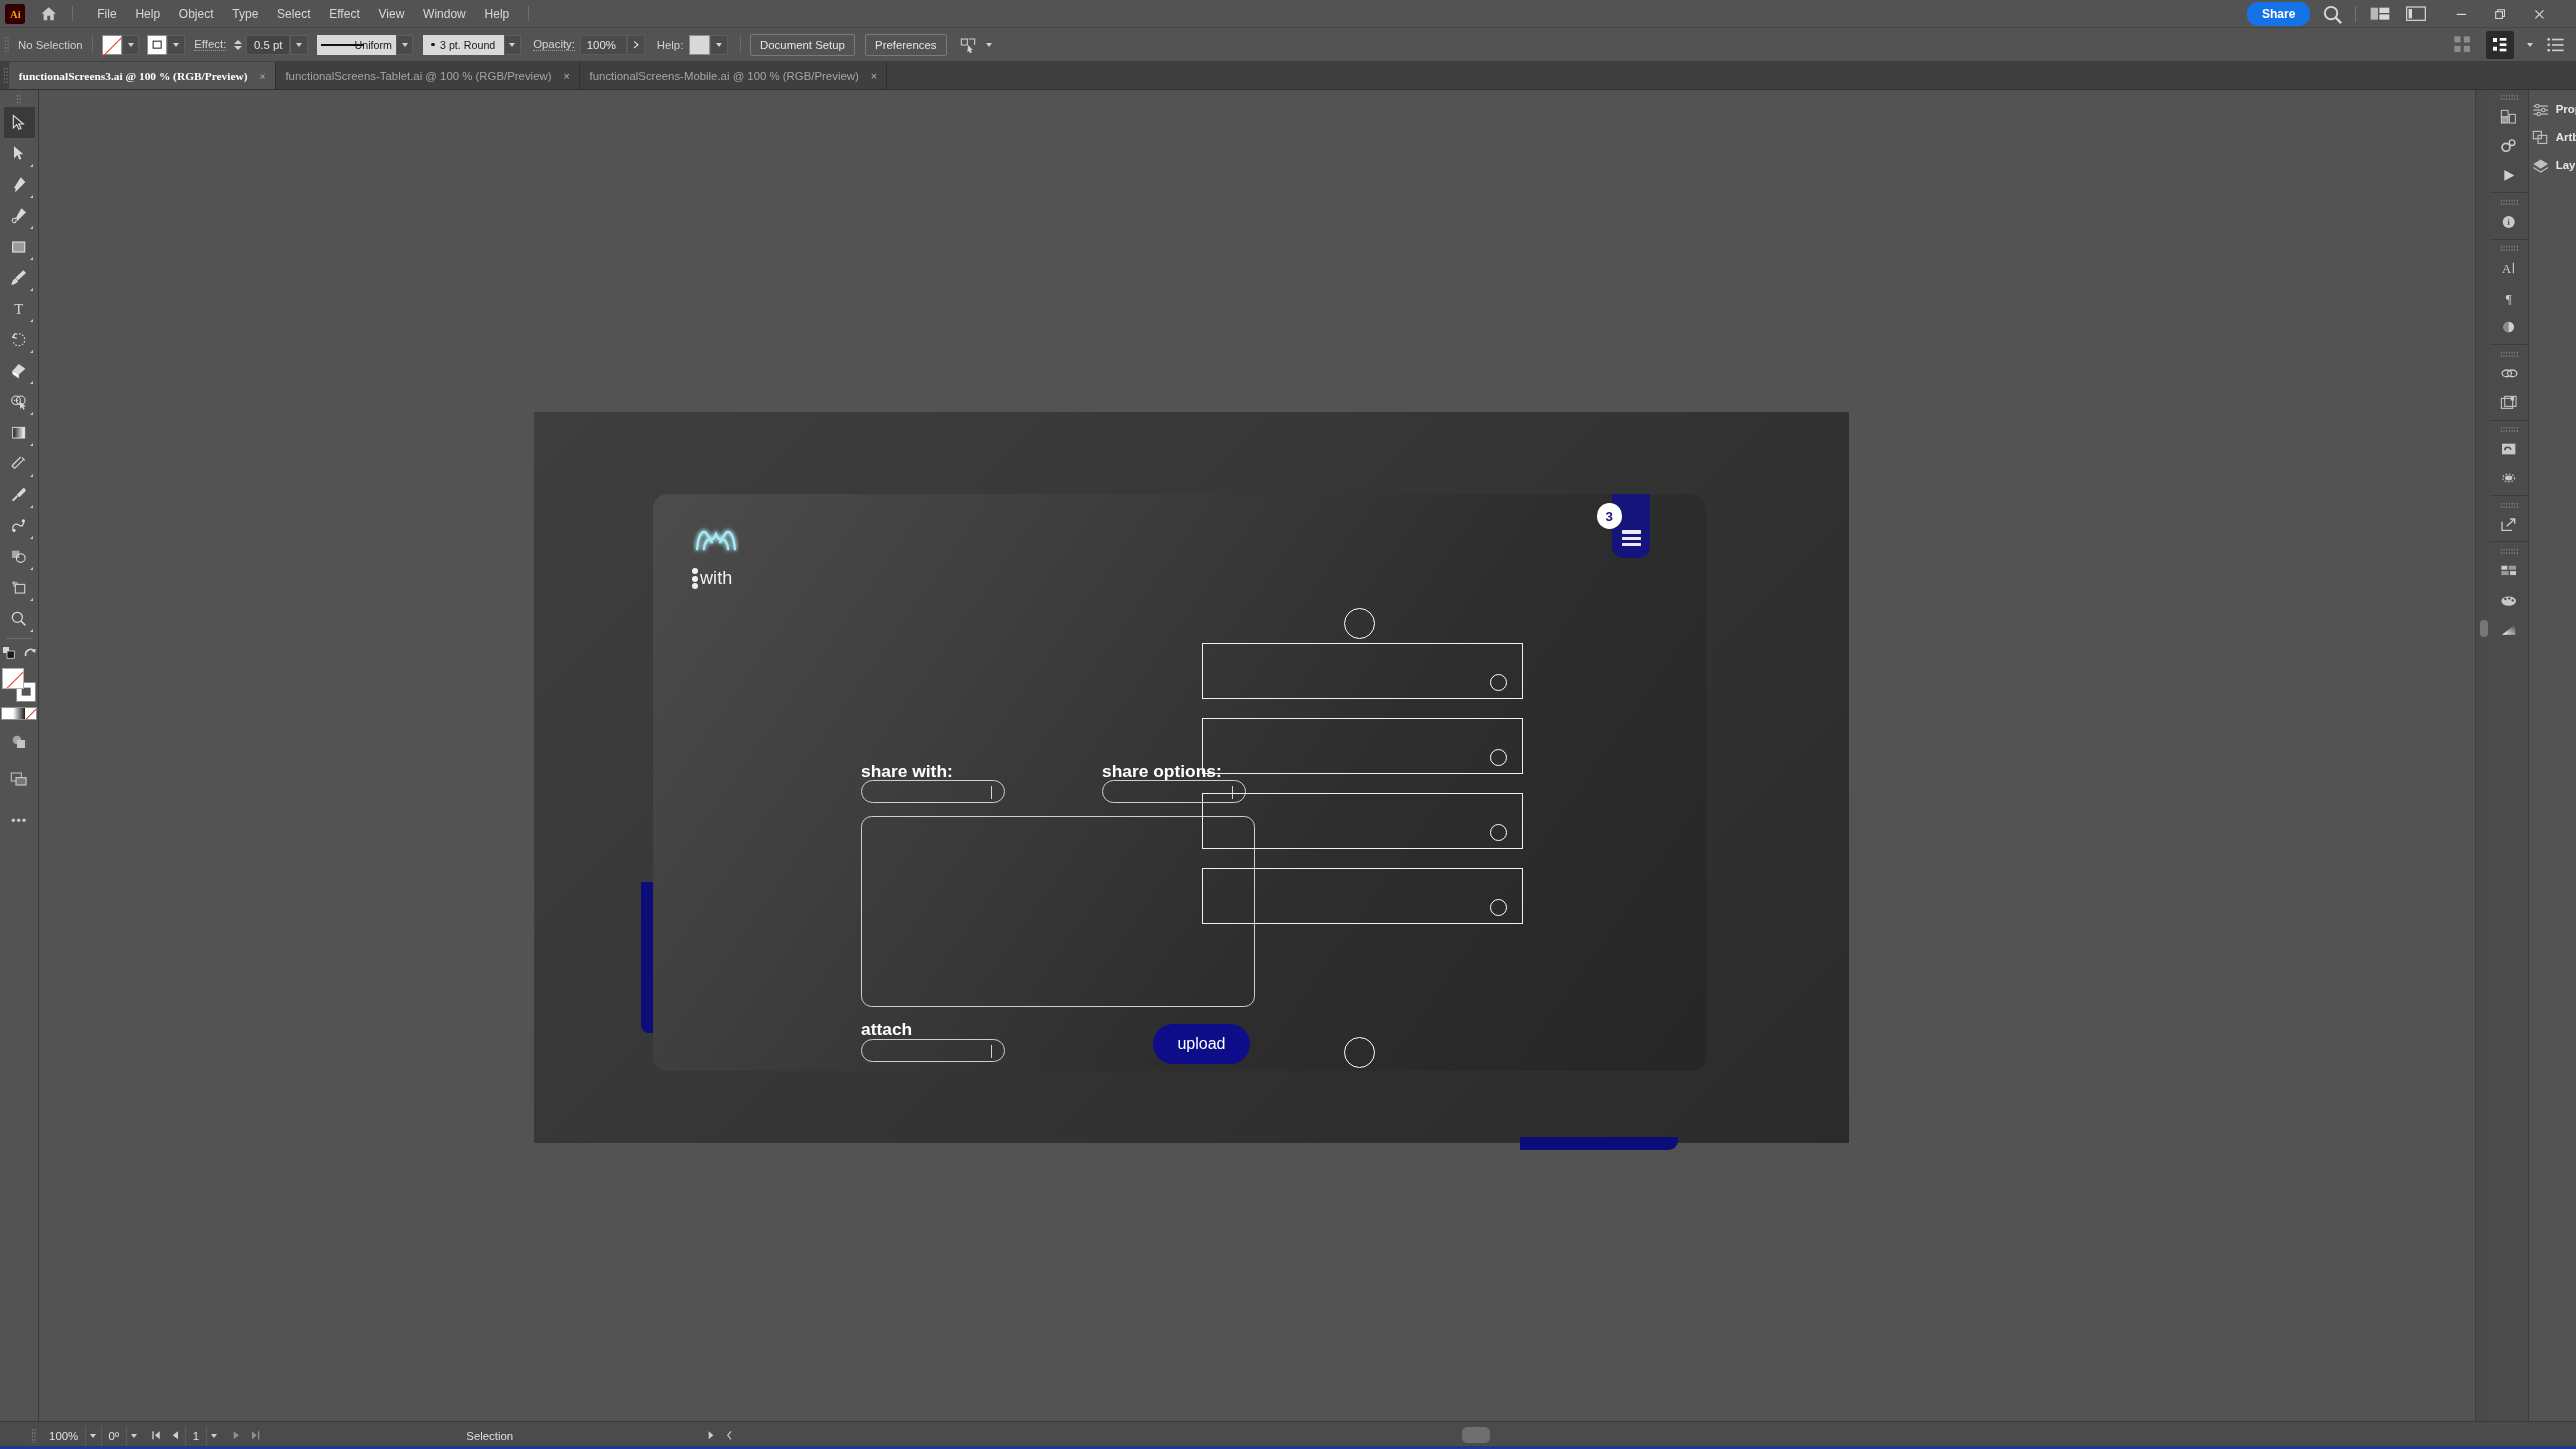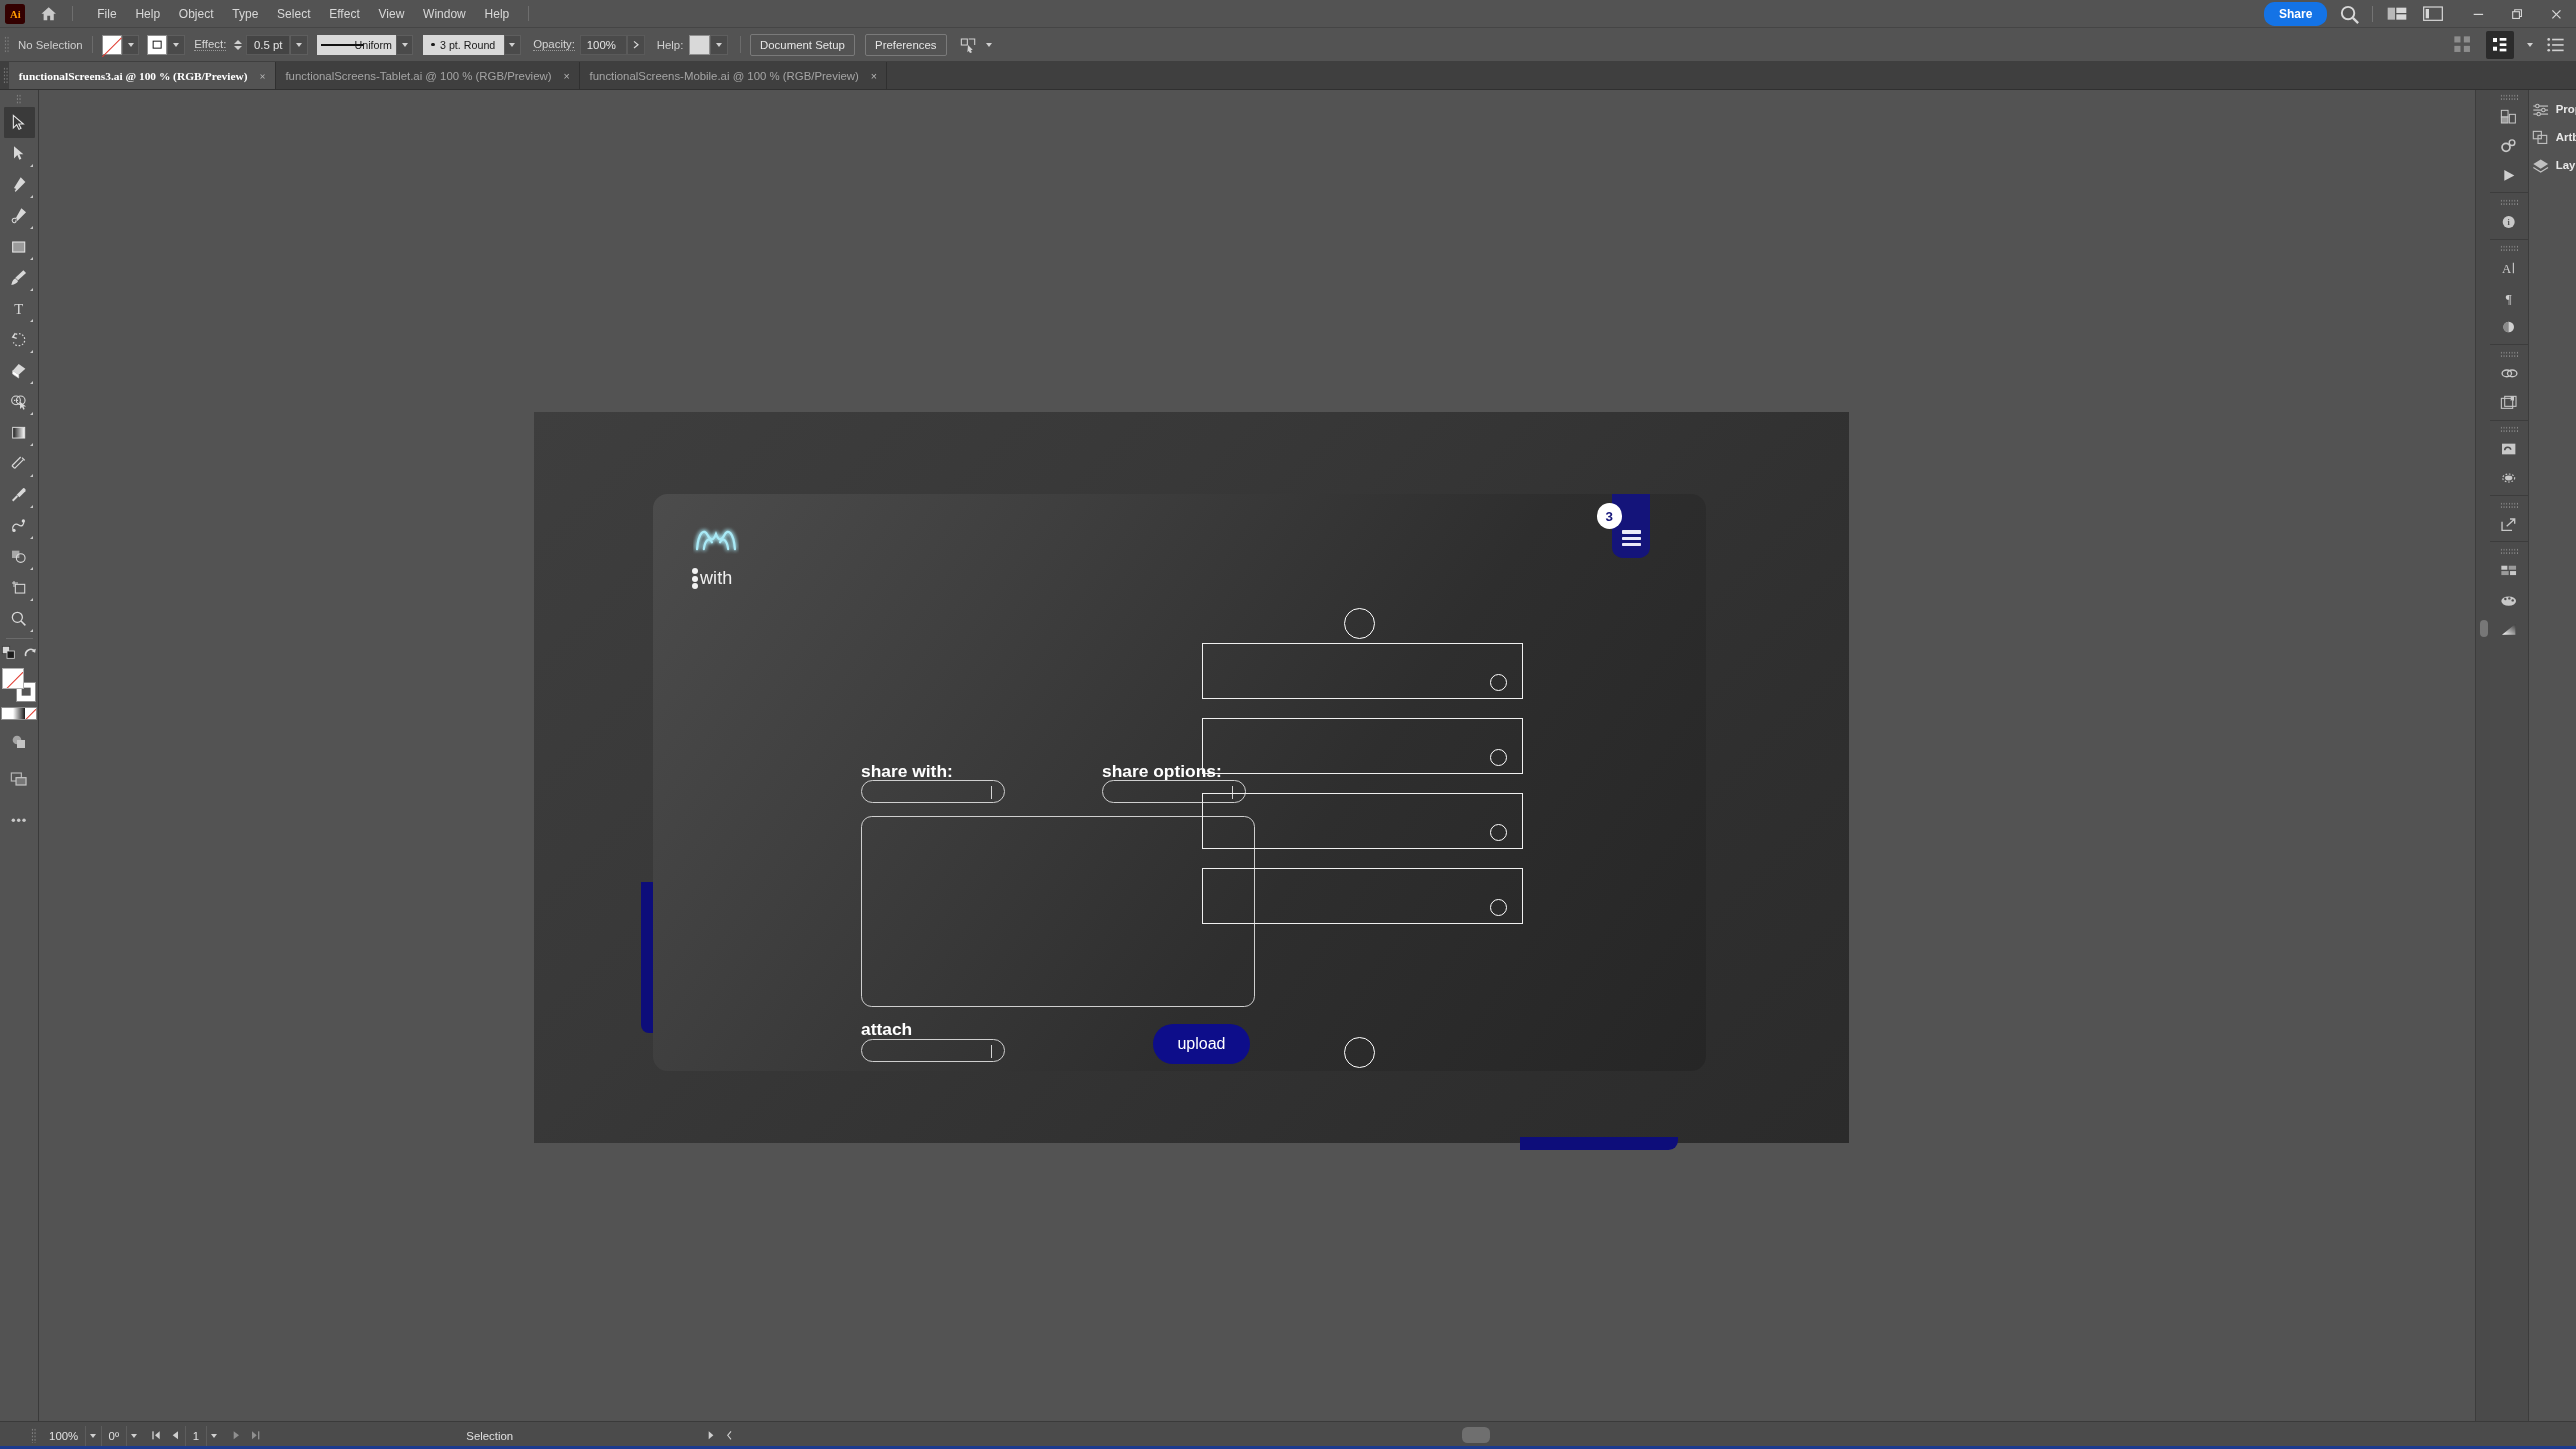--- a/index.html
+++ b/index.html
@@ -27,21 +27,21 @@
   .home-icon { margin-left: 14.8px; width: 17.4px; height: 17.4px; position: relative; }
   .home-icon svg { width: 17.4px; height: 17.4px; }
   .menu-sep { width: 0.7px; height: 14.8px; background: #6e6e6e; margin-left: 14.8px; }
   .menu-items { display: flex; align-items: flex-start; margin-left: 14.8px; gap: 0; }
   .menu-item {
     color: #d8d8d8; font-size: 12px; padding: 2.7px 9.4px; cursor: default;
     white-space: nowrap;
   }
   .menu-sep2 { width: 0.7px; height: 14.8px; background: #6e6e6e; margin-left: 9.4px; }
 
-  .mb-right { position: absolute; right: 0; top: 0; height: 28px; display: flex; align-items: center; text-align: right; }
+  .mb-right { position: absolute; right: 17px; top: 0; height: 28px; display: flex; align-items: center; text-align: right; }
   .share-btn {
     background: #1473e6; color: #fff; font-size: 12px; font-weight: bold;
     border-radius: 10.7px; padding: 4.7px 14.8px; margin-right: 10.7px; cursor: pointer;
   }
   .search-ic { width: 23px; height: 23px; margin-right: 10.7px; cursor: pointer; }
   .vline { width: 0.7px; height: 16px; background: #737373; margin-right: 14.8px; }
   .ws-ic { width: 20px; height: 17.4px; margin-right: 16px; cursor: pointer; }
   .wincontrols { display: flex; height: 28px; }
   .wc { width: 39px; height: 28px; display: flex; align-items: center; justify-content: center; cursor: pointer; }
 

